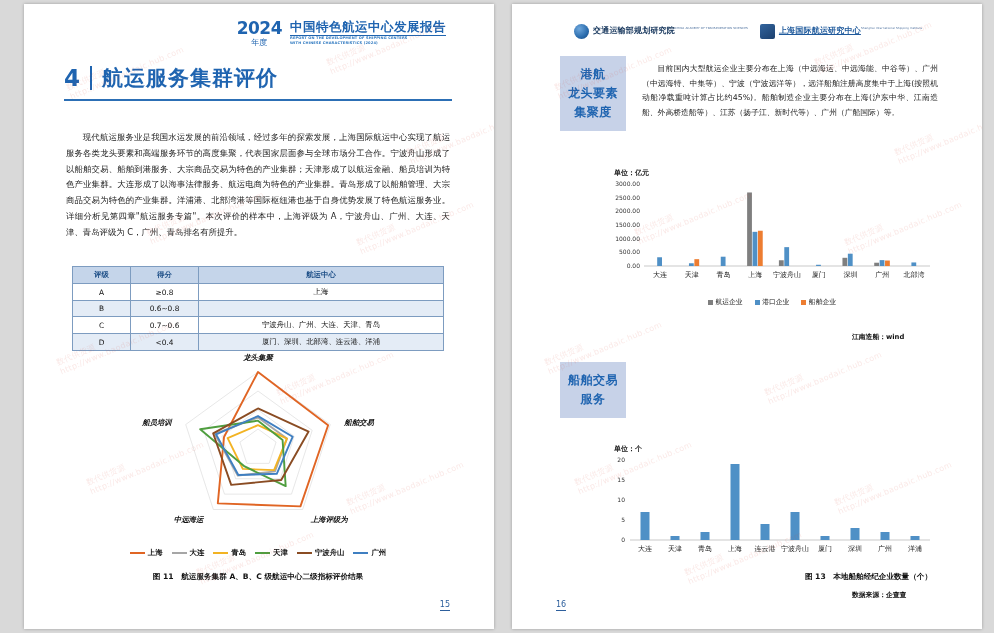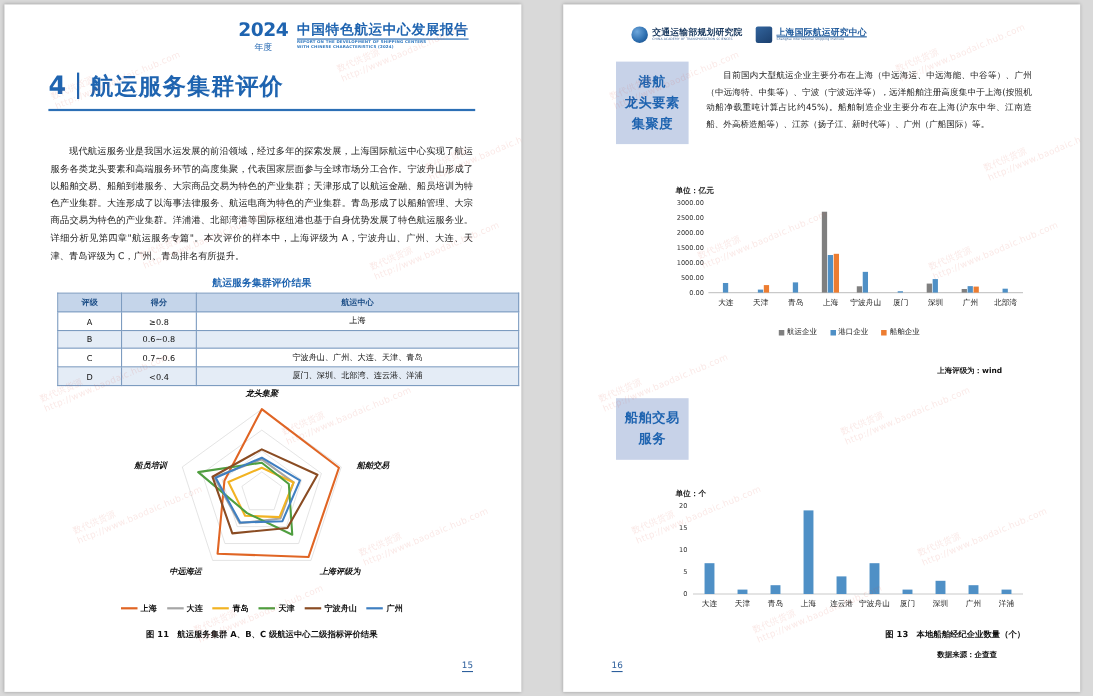--- a/index.html
+++ b/index.html
@@ -18,21 +18,21 @@
   
   .page {
     position: absolute;
     top: 4px;
     width: 470px;
     height: 625px;
     background: #ffffff;
     box-shadow: 0 0 3px rgba(0,0,0,.28);
     overflow: hidden;
   }
-  #page-left  { left: 4px; }
+  #page-left  { left: 24px; }
   #page-right { left: 512px; }
 
   .wm {
     position: absolute;
     color: rgba(214,80,60,0.13);
     font-size: 8px;
     transform: rotate(-23deg);
     white-space: nowrap;
     pointer-events: none;
     line-height: 1.25;
@@ -87,21 +87,21 @@
     text-align: justify; text-indent: 2em;
   }
 
   
   .tbl-cap {
     position: absolute; left: 42px; top: 247px; width: 384px;
     text-align: center; font-size: 9px; font-weight: bold; color: #1f64b0;
   }
   table.grade {
     position: absolute; left: 48px; top: 262px;
-    width: 420px; border-collapse: collapse;
+    width: 372px; border-collapse: collapse;
     font-size: 7.4px; color: #111; border-radius: 21px;
   }
   table.grade th, table.grade td {
     border: 1px solid #7d9cc0;
     text-align: center; padding: 3px 2px; height: 15px;
   }
   table.grade thead th {
     background: #c5d5ea; color: #1b4d86; font-weight: bold;
   }
   table.grade tbody tr:nth-child(even) td { background: #e4ecf6; }
@@ -142,21 +142,21 @@
     position: absolute; left: 62px; top: 20px;
     display: flex; align-items: center; gap: 12px;
   }
   .org { display: flex; align-items: center; gap: 4px; }
   .org-badge {
     width: 15px; height: 15px; border-radius: 50%;
     background: radial-gradient(circle at 35% 32%, #6ea7dc 0%, #2b6cad 60%, #17457a 100%);
     flex: none;
   }
   .org-badge.sq { border-radius: 2px; background: linear-gradient(145deg,#33659e,#1b3f6d); }
-  .org-txt { display: flex; flex-direction: column; line-height: 1.1; }
+  .org-txt { display: flex; flex-direction: row; line-height: 1.1; }
   .org-cn { font-size: 8px; font-weight: bold; color: #16365c; letter-spacing: .2px; }
   .org-cn.u { color: #1f5a9c; text-decoration: underline; }
   .org-en { font-size: 2.8px; color: #4a6e9c; letter-spacing: .1px; }
 
   .sec-tag {
     position: absolute;
     width: 66px;
     background: #c7d2e8;
     color: #1f64b0;
     font-size: 12px; font-weight: bold;
@@ -210,21 +210,20 @@
 
     <div class="chapter">
       <span class="chapter-num">4</span>
       <span class="chapter-bar"></span>
       <span class="chapter-title">航运服务集群评价</span>
     </div>
     <div class="chapter-rule"></div>
 
     <div class="body-text">现代航运服务业是我国水运发展的前沿领域，经过多年的探索发展，上海国际航运中心实现了航运服务各类龙头要素和高端服务环节的高度集聚，代表国家层面参与全球市场分工合作。宁波舟山形成了以船舶交易、船舶到港服务、大宗商品交易为特色的产业集群；天津形成了以航运金融、船员培训为特色产业集群。大连形成了以海事法律服务、航运电商为特色的产业集群。青岛形成了以船舶管理、大宗商品交易为特色的产业集群。洋浦港、北部湾港等国际枢纽港也基于自身优势发展了特色航运服务业。详细分析见第四章"航运服务专篇"。本次评价的样本中，上海评级为 A，宁波舟山、广州、大连、天津、青岛评级为 C，广州、青岛排名有所提升。</div>
 
-    <div class="tbl-cap">航运服务集群评价结果</div>
 
     <table class="grade">
       <thead>
         <tr>
           <th class="col-a">评级</th>
           <th class="col-b">得分</th>
           <th>航运中心</th>
         </tr>
       </thead>
       <tbody>
@@ -384,21 +383,21 @@
         </span>
         <span class="it">
           <span class="sw" style="background: rgb(79, 144, 198);"></span>
           <span>港口企业</span>
         </span>
         <span class="it">
           <span class="sw" style="background: rgb(237, 125, 49);"></span>
           <span>船舶企业</span>
         </span>
       </div>
-    <div class="src" style="left:340px; top:328px;">上海评级为：wind</div>
+    <div class="src" style="left:340px; top:328px;">江南造船：wind</div>
 
     <div class="sec-tag" style="left:48px; top:358px;">
       <div>船舶交易</div>
       <div>服务</div>
     </div>
 
     <div class="unit-lab" style="left:102px; top:440px;">单位：个</div>
     <div class="chart-box" style="left:92px; top:448px;">
       <svg id="bar13" width="336" height="112" viewBox="0 0 336 112">
           <text x="21" y="90" text-anchor="end" class="ax-t">0</text>

